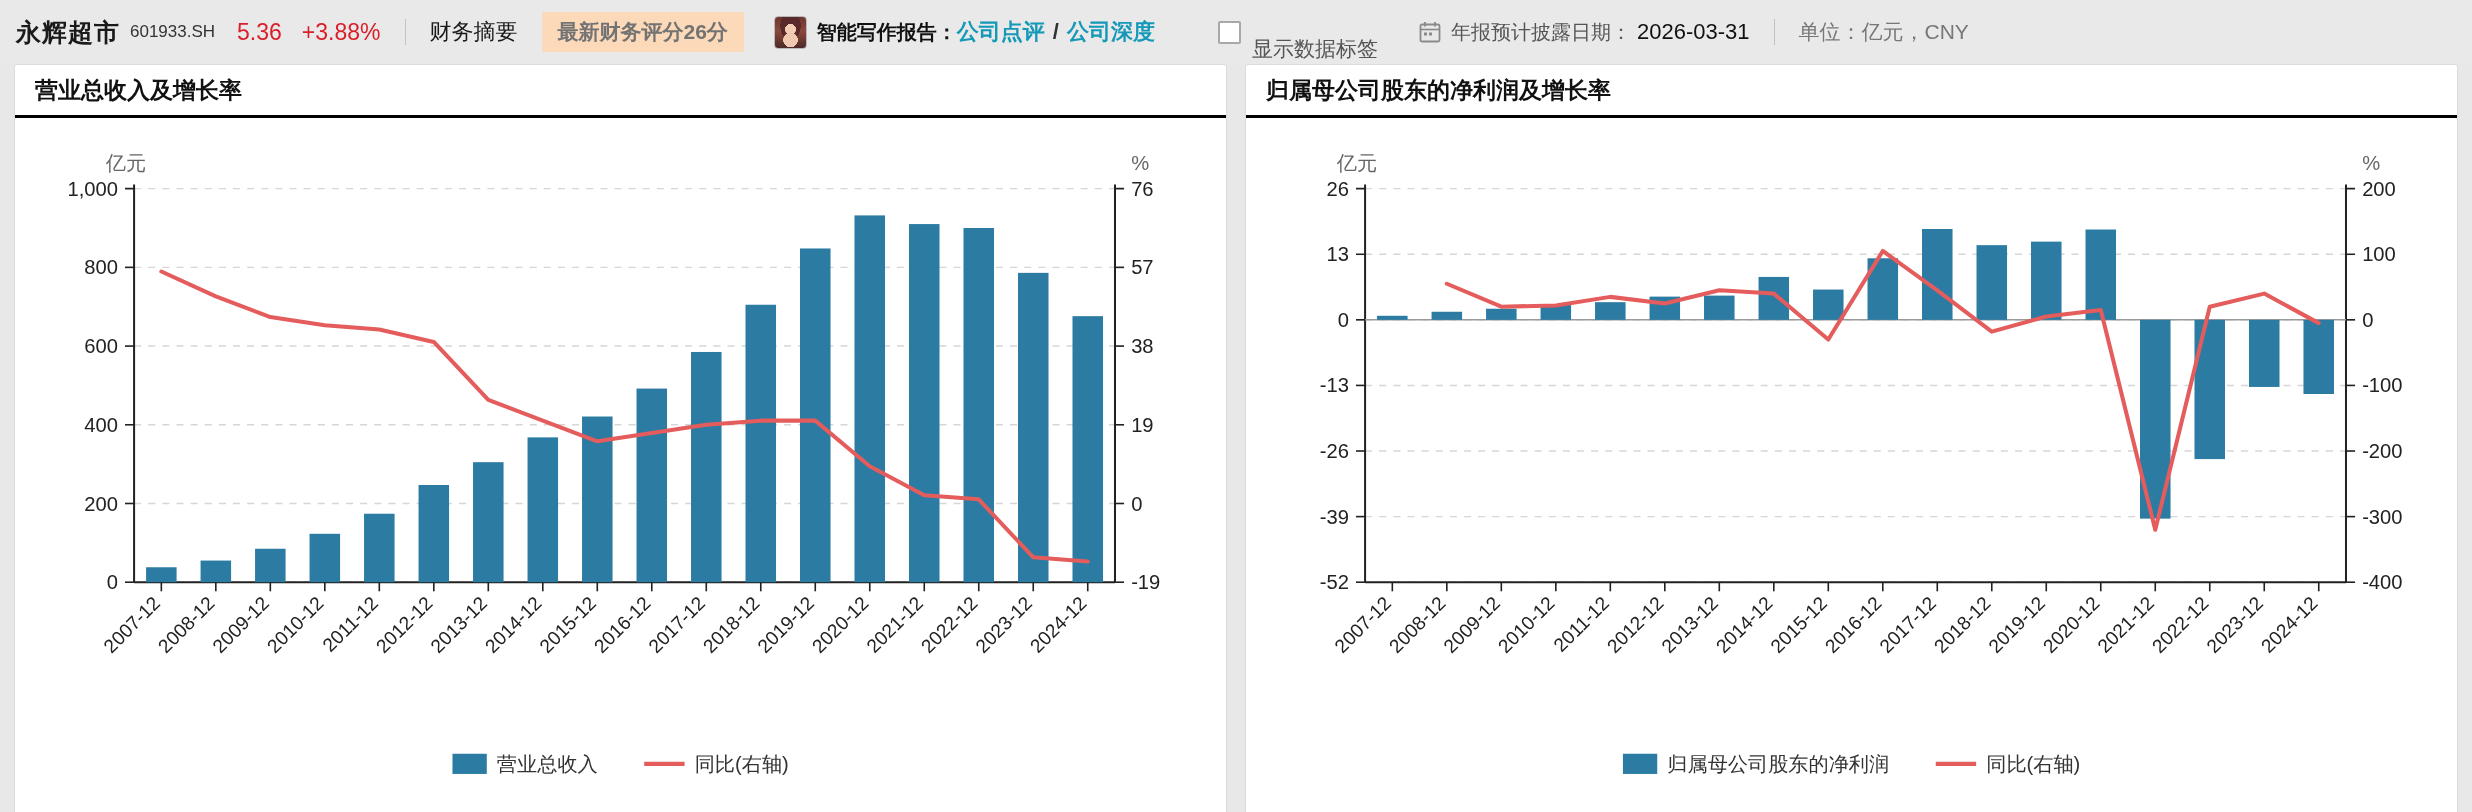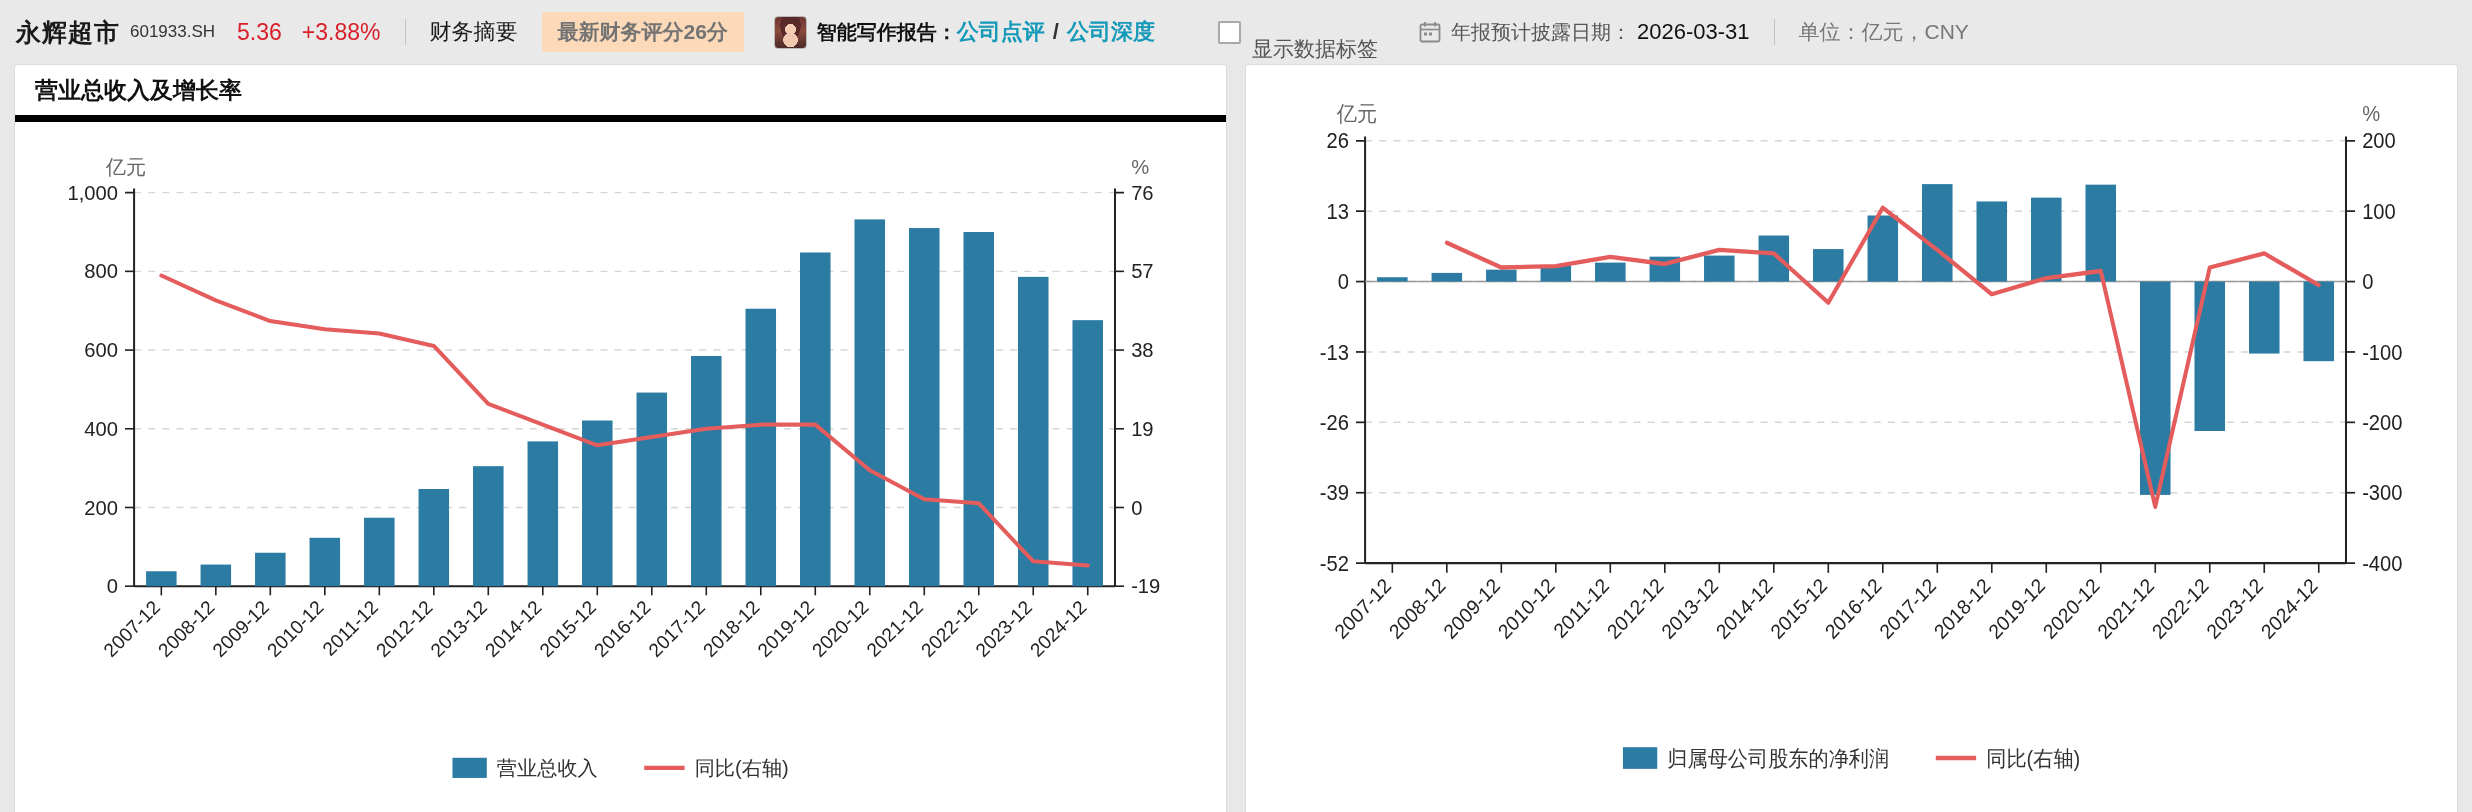--- a/index.html
+++ b/index.html
@@ -54,21 +54,21 @@
   .cards{
     display:flex;gap:18px;padding:0 14px;box-sizing:border-box;
     height:760px;
   }
   .card{
     background:#fff;border:1px solid #dcdcdc;border-radius:3px;
     flex:1 1 0;display:flex;flex-direction:column;overflow:hidden;
   }
   .card-head{
     height:50px;display:flex;align-items:center;padding-left:20px;
-    border-bottom:7px solid #000000;flex:0 0 auto;
+    border-bottom:3px solid #000000;flex:0 0 auto;
   }
   .card-title{font-size:23px;font-weight:bold;color:#111;}
   .card-body{flex:1 1 auto;position:relative;}
   .chart-svg{display:block;width:100%;height:100%;}
   .ax-lab{font-family:"Liberation Sans",sans-serif;font-size:20px;fill:#666;}
   .tick{font-family:"Liberation Sans",sans-serif;font-size:20px;fill:#222;}
   .xtick{font-family:"Liberation Sans",sans-serif;font-size:19px;fill:#222;}
   .lg{font-family:"Liberation Sans",sans-serif;font-size:20px;fill:#333;}
 </style>
 </head>
@@ -218,20 +218,23 @@
           <text x="1063" y="482" class="xtick" text-anchor="end" transform="rotate(-45 1063 482)">2024-12</text>
           <rect x="433.5" y="630" width="34" height="20" fill="#2b7ba3"></rect>
           <text x="477.5" y="647" class="lg">营业总收入</text>
           <line x1="623.5" y1="640" x2="663.5" y2="640" stroke="#e45c5c" stroke-width="4"></line>
           <text x="673.5" y="647" class="lg">同比(右轴)</text>
         </svg>
     </div>
   </div>
 
   <div class="card">
+    <div class="card-head">
+      <span class="card-title">归属母公司股东的净利润及增长率</span>
+    </div>
     <div class="card-body">
       <svg class="chart-svg" id="chart1" viewBox="0 0 1200 700" preserveAspectRatio="none">
           <text x="90" y="52" class="ax-lab">亿元</text>
           <text x="1106" y="52" class="ax-lab">%</text>
           <line x1="118" y1="460" x2="1090" y2="460" stroke="#d6d6d6" stroke-width="1.4" stroke-dasharray="7,7"></line>
           <line x1="109" y1="460" x2="118" y2="460" stroke="#222" stroke-width="1.6"></line>
           <text x="102" y="467" class="tick" text-anchor="end">-52</text>
           <line x1="118" y1="395" x2="1090" y2="395" stroke="#d6d6d6" stroke-width="1.4" stroke-dasharray="7,7"></line>
           <line x1="109" y1="395" x2="118" y2="395" stroke="#222" stroke-width="1.6"></line>
           <text x="102" y="402" class="tick" text-anchor="end">-39</text>

